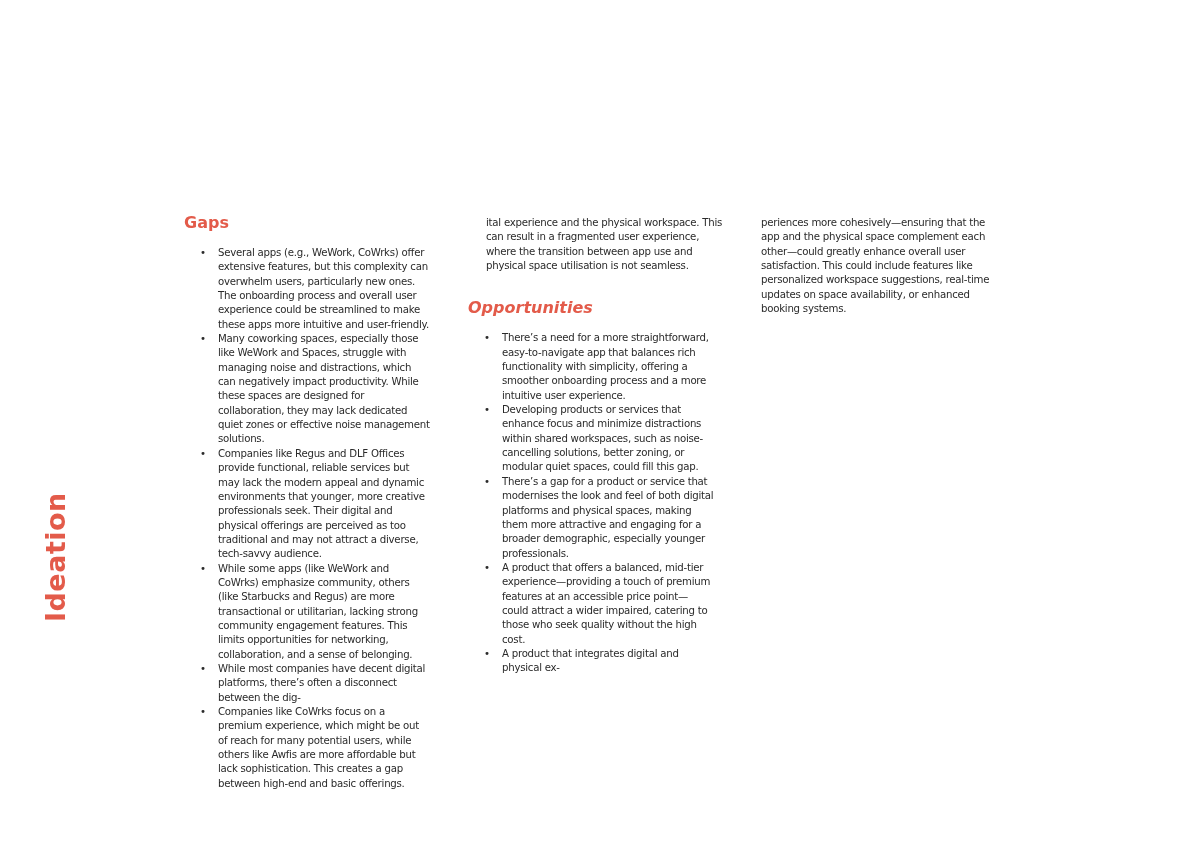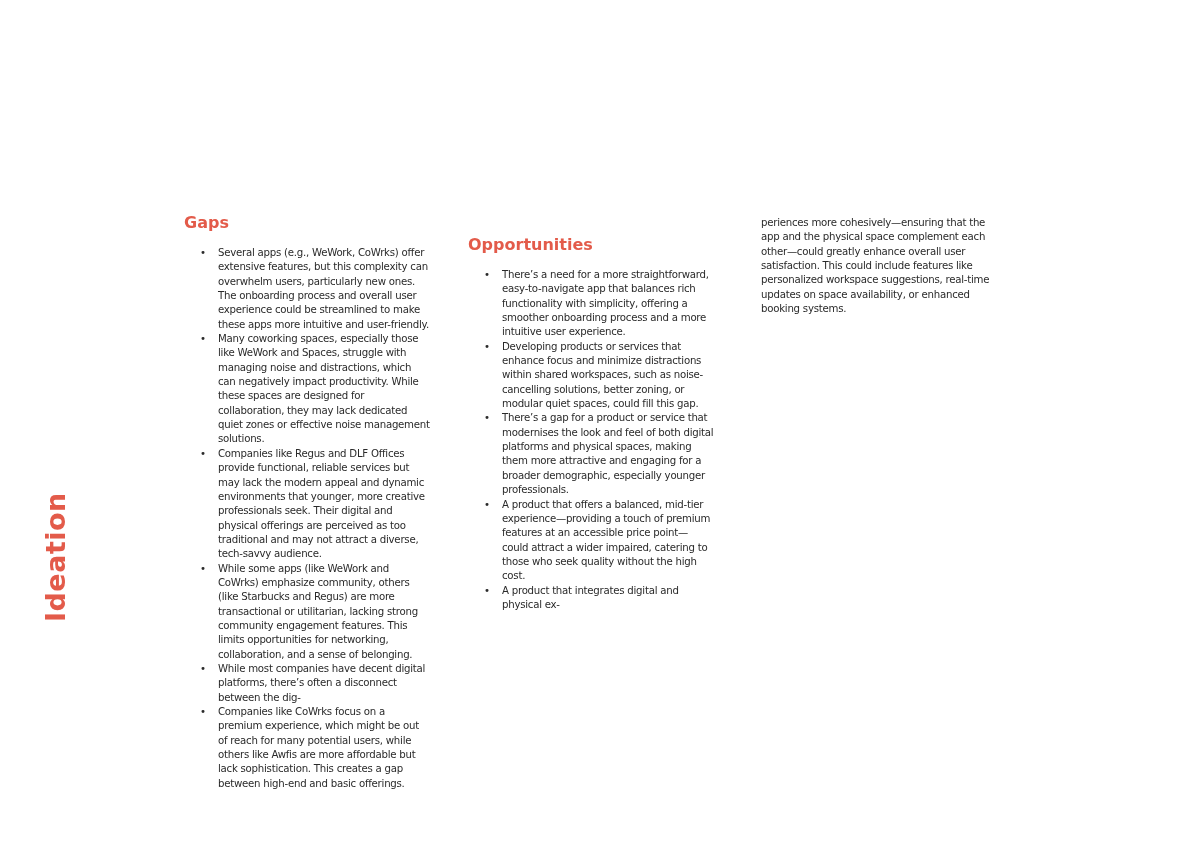--- a/index.html
+++ b/index.html
@@ -17,41 +17,42 @@
   .col1 { left: 184px; width: 262px; }
   .col2 { left: 468px; width: 262px; }
   .col3 { left: 761px; width: 244px; }
   .heading {
     color: #e35b4a; font-weight: bold; font-size: 16px; margin: 0 0 14px 0; line-height: 14px;
   }
   ul { margin: 16px; padding: 0; list-style: none; }
   li { position: relative; padding-left: 18px; letter-spacing: -0.25px; }
   li::before { content: "•"; position: absolute; left: 0; top: 0; }
   .para { margin: 0; letter-spacing: -0.25px; }
-  .col2 .heading { margin-top: 22px; }
+  .col2 .heading { margin-top: 28px; font-style: italic; }
   .cont { padding-left: 18px; letter-spacing: -0.25px; }
 </style>
 </head>
 <body>
 
 <div class="side-title">Ideation</div>
 
 <div class="col col1">
   <div class="heading">Gaps</div>
   <ul>
     <li>Several apps (e.g., WeWork, CoWrks) offer extensive features, but this complexity can overwhelm users, particularly new ones. The onboarding process and overall user experience could be streamlined to make these apps more intuitive and user-friendly.</li>
     <li>Many coworking spaces, especially those like WeWork and Spaces, struggle with managing noise and distractions, which can negatively impact productivity. While these spaces are designed for collaboration, they may lack dedicated quiet zones or effective noise management solutions.</li>
     <li>Companies like Regus and DLF Offices provide functional, reliable services but may lack the modern appeal and dynamic environments that younger, more creative professionals seek. Their digital and physical offerings are perceived as too traditional and may not attract a diverse, tech-savvy audience.</li>
     <li>While some apps (like WeWork and CoWrks) emphasize community, others (like Starbucks and Regus) are more transactional or utilitarian, lacking strong community engagement features. This limits opportunities for networking, collaboration, and a sense of belonging.</li>
     <li>While most companies have decent digital platforms, there’s often a disconnect between the dig-</li>
     <li>Companies like CoWrks focus on a premium experience, which might be out of reach for many potential users, while others like Awfis are more affordable but lack sophistication. This creates a gap between high-end and basic offerings.</li>
   </ul>
 </div>
 
 <div class="col col2">
+  <div class="para cont" style="padding-left:18px">ital experience and the physical workspace. This can result in a fragmented user experience, where the transition between app use and physical space utilisation is not seamless.</div>
   <div class="heading">Opportunities</div>
   <ul>
     <li>There’s a need for a more straightforward, easy-to-navigate app that balances rich functionality with simplicity, offering a smoother onboarding process and a more intuitive user experience.</li>
     <li>Developing products or services that enhance focus and minimize distractions within shared workspaces, such as noise-cancelling solutions, better zoning, or modular quiet spaces, could fill this gap.</li>
     <li>There’s a gap for a product or service that modernises the look and feel of both digital platforms and physical spaces, making them more attractive and engaging for a broader demographic, especially younger professionals.</li>
     <li>A product that offers a balanced, mid-tier experience—providing a touch of premium features at an accessible price point—could attract a wider impaired, catering to those who seek quality without the high cost.</li>
     <li>A product that integrates digital and physical ex-</li>
   </ul>
 </div>
 

